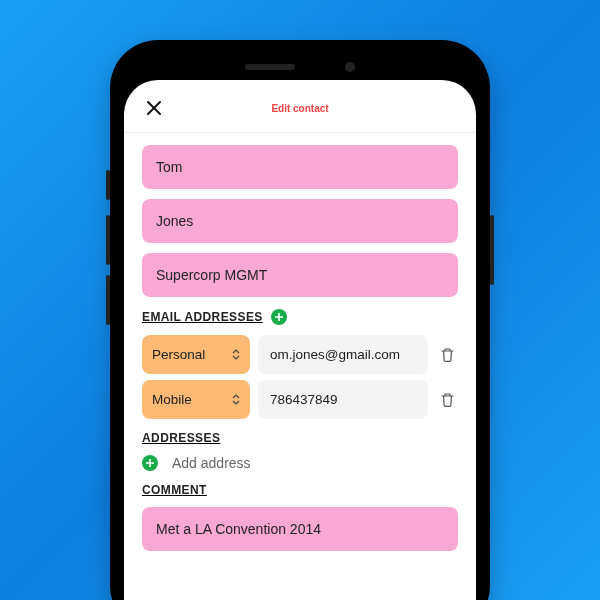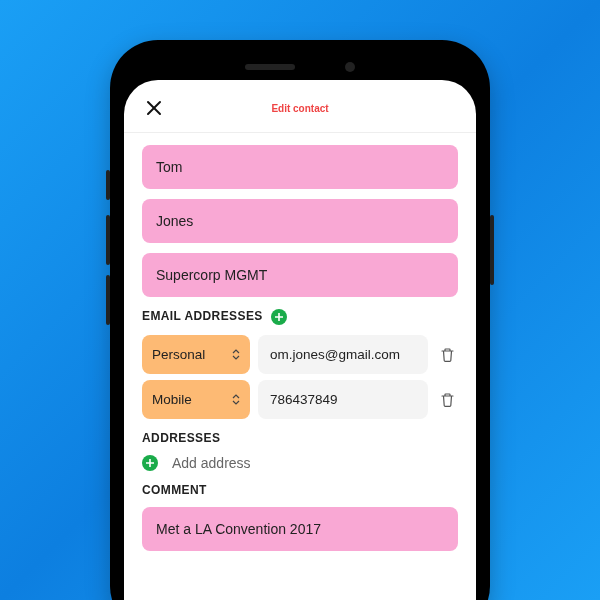--- a/index.html
+++ b/index.html
@@ -44,22 +44,23 @@
     flex:1; text-align:center; font-weight:700; font-size:10px; color:#ef4444;
     margin-left:-24px;
   }
   .divider { height:1px; background:#eee; }
   .content { padding:12px 18px 0; }
   .field {
     background:#f9a8d4; border-radius:8px; padding:14px 14px;
     font-size:14px; color:#222; margin-bottom:10px;
   }
   .section-head {
-    display:flex; gap:8px;
+    display:flex; align-items:center; gap:8px;
     margin:12px 0 10px;
+    text-decoration:underline;
   }
   .section-head .label {
     font-size:12px; font-weight:700; letter-spacing:0.4px; color:#222;
   }
   .plus {
     width:16px;height:16px;border-radius:50%;background:#1aab4a;
     display:inline-flex;align-items:center;justify-content:center;
     color:#fff;font-size:12px;line-height:1;font-weight:700;
   }
   .row { display:flex; gap:8px; align-items:center; margin-bottom:6px; }
@@ -168,17 +169,17 @@
           <svg width="8" height="8" viewBox="0 0 8 8">
               <path d="M4 0v8M0 4h8" stroke="#fff" stroke-width="1.6"></path>
             </svg>
         </span>
         <span class="txt">Add address</span>
       </div>
 
       <div class="section-head">
         <span class="label">COMMENT</span>
       </div>
-      <div class="field">Met a LA Convention 2017</div>
+      <div class="field">Met a LA Convention 2014</div>
 
     </div>
   </div>
 </div>
 
 </body></html>

